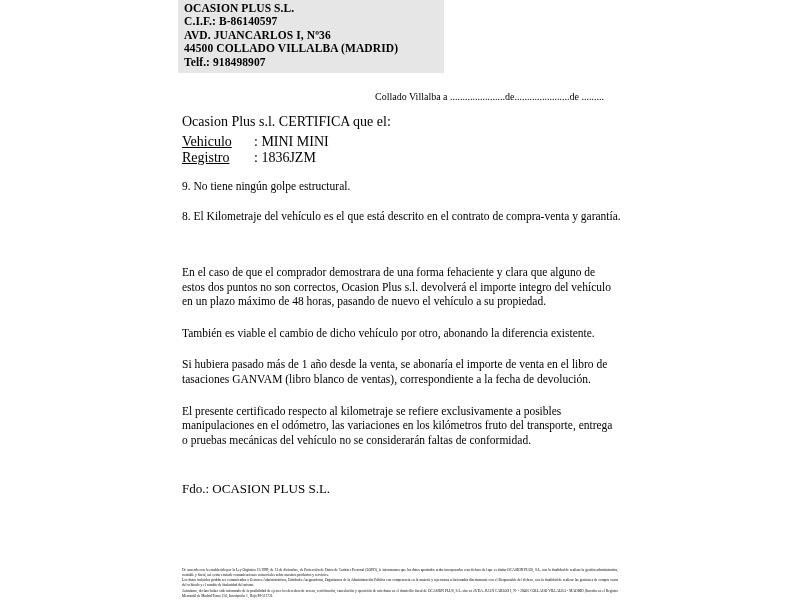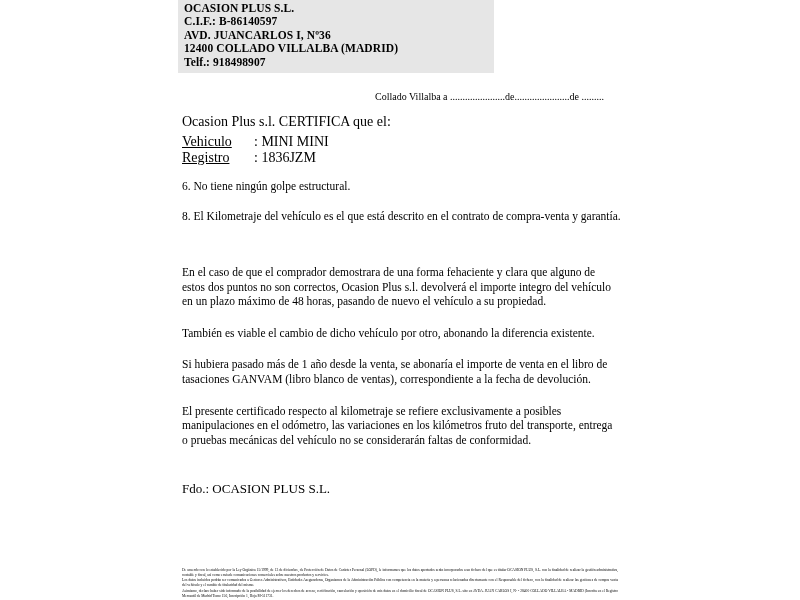--- a/index.html
+++ b/index.html
@@ -18,21 +18,21 @@
     position: relative;
     width: 800px;
     height: 600px;
     background: #ffffff;
   }
   
   .letterhead {
     position: absolute;
     left: 178px;
     top: 0px;
-    width: 316px;
+    width: 266px;
     background: #e6e6e6;
     padding: 2px 22px 4px 6px;
     box-sizing: border-box;
   }
   .letterhead div {
     font-family: "Liberation Serif", serif;
     font-weight: bold;
     font-size: 11.5px;
     line-height: 13.4px;
     letter-spacing: 0.1px;
@@ -116,40 +116,40 @@
 </style>
 </head>
 <body>
 
 <div class="page">
 
   <div class="letterhead">
     <div>OCASION PLUS S.L.</div>
     <div>C.I.F.: B-86140597</div>
     <div>AVD. JUANCARLOS I, Nº36</div>
-    <div>12400 COLLADO VILLALBA (MADRID)</div>
+    <div>44500 COLLADO VILLALBA (MADRID)</div>
     <div>Telf.: 918498907</div>
   </div>
 
   <div class="place-date">Collado Villalba a ......................de......................de .........</div>
 
   <div class="certifies">
     <div>Ocasion Plus s.l. CERTIFICA que el:</div>
     <div class="vehicle-rows">
       <div class="vrow">
         <span class="vlabel">Vehiculo</span><span>: MINI MINI</span>
       </div>
       <div class="vrow">
         <span class="vlabel">Registro</span><span>: 1836JZM</span>
       </div>
     </div>
   </div>
 
   <div class="points">
-    <p>6. No tiene ningún golpe estructural.</p>
+    <p>9. No tiene ningún golpe estructural.</p>
     <p>8. El Kilometraje del vehículo es el que está descrito en el contrato de compra-venta y garantía.</p>
   </div>
 
   <div class="body-text">
     <p>En el caso de que el comprador demostrara de una forma fehaciente y clara que alguno de estos dos puntos no son correctos, Ocasion Plus s.l. devolverá el importe integro del vehículo en un plazo máximo de 48 horas, pasando de nuevo el vehículo a su propiedad.</p>
     <p>También es viable el cambio de dicho vehículo por otro, abonando la diferencia existente.</p>
     <p>Si hubiera pasado más de 1 año desde la venta, se abonaría el importe de venta en el libro de tasaciones GANVAM (libro blanco de ventas), correspondiente a la fecha de devolución.</p>
     <p>El presente certificado respecto al kilometraje se refiere exclusivamente a posibles manipulaciones en el odómetro, las variaciones en los kilómetros fruto del transporte, entrega o pruebas mecánicas del vehículo no se considerarán faltas de conformidad.</p>
   </div>
 

